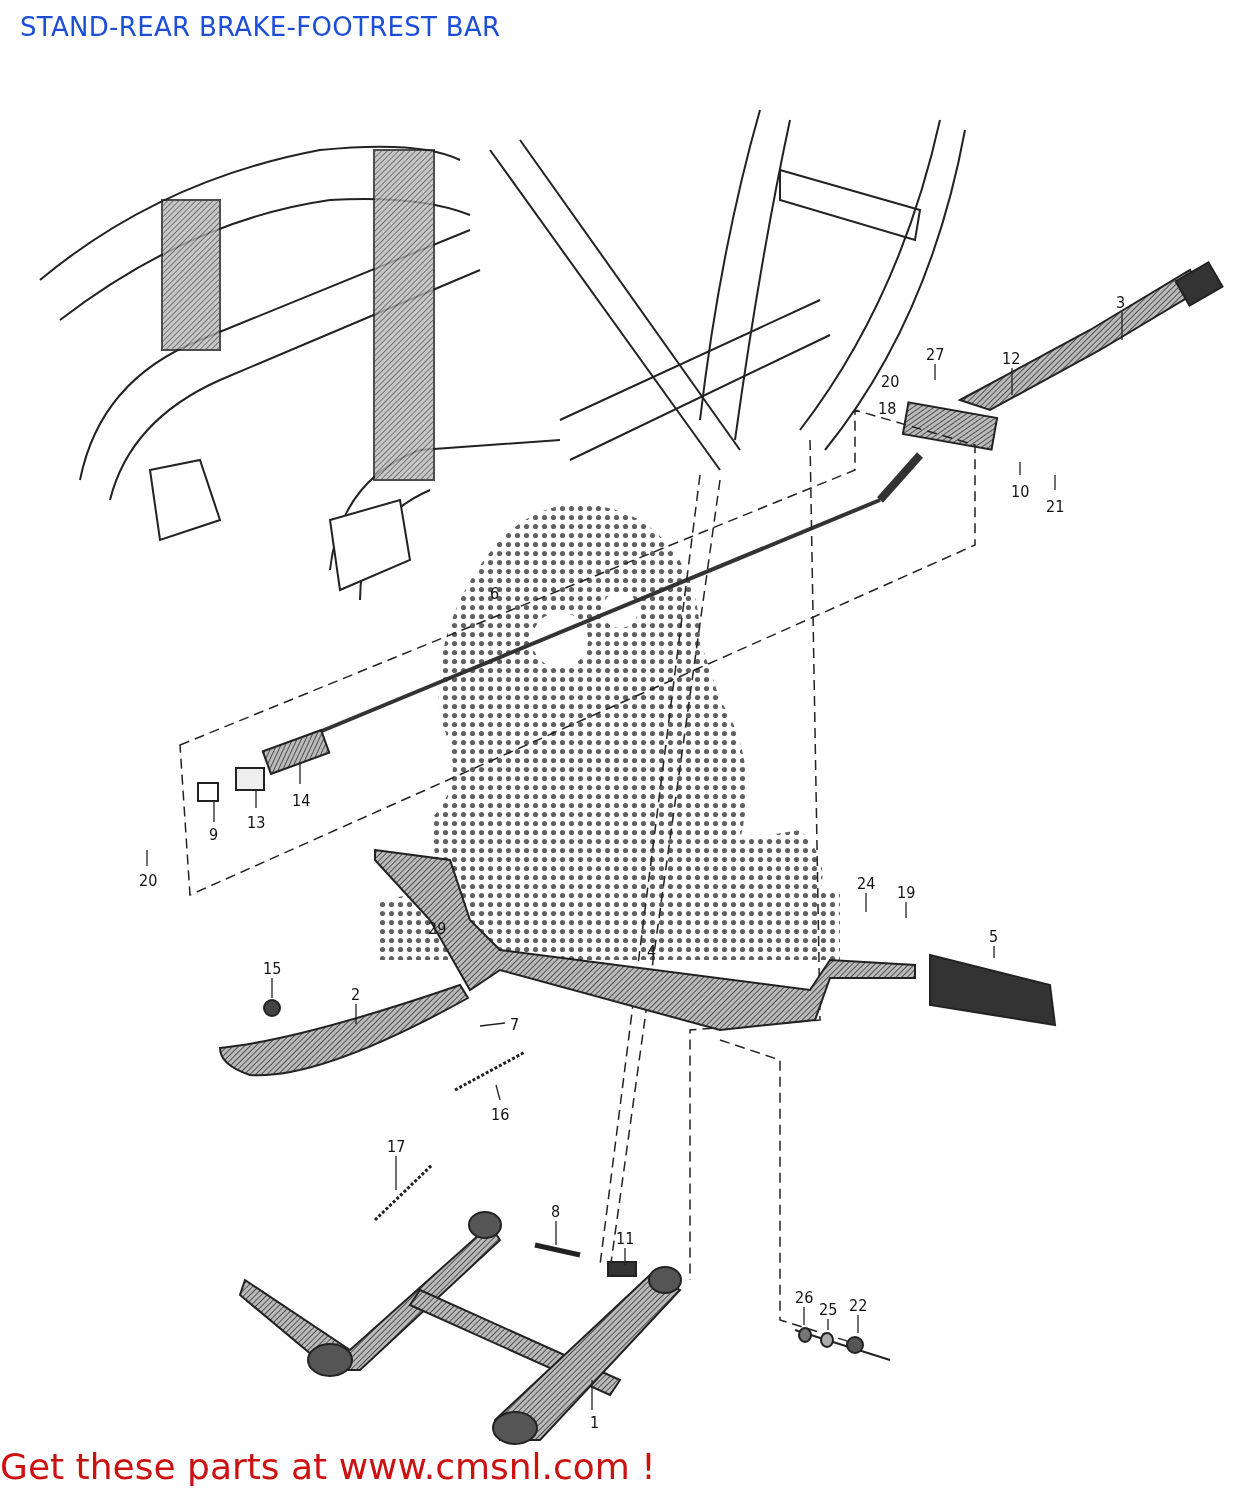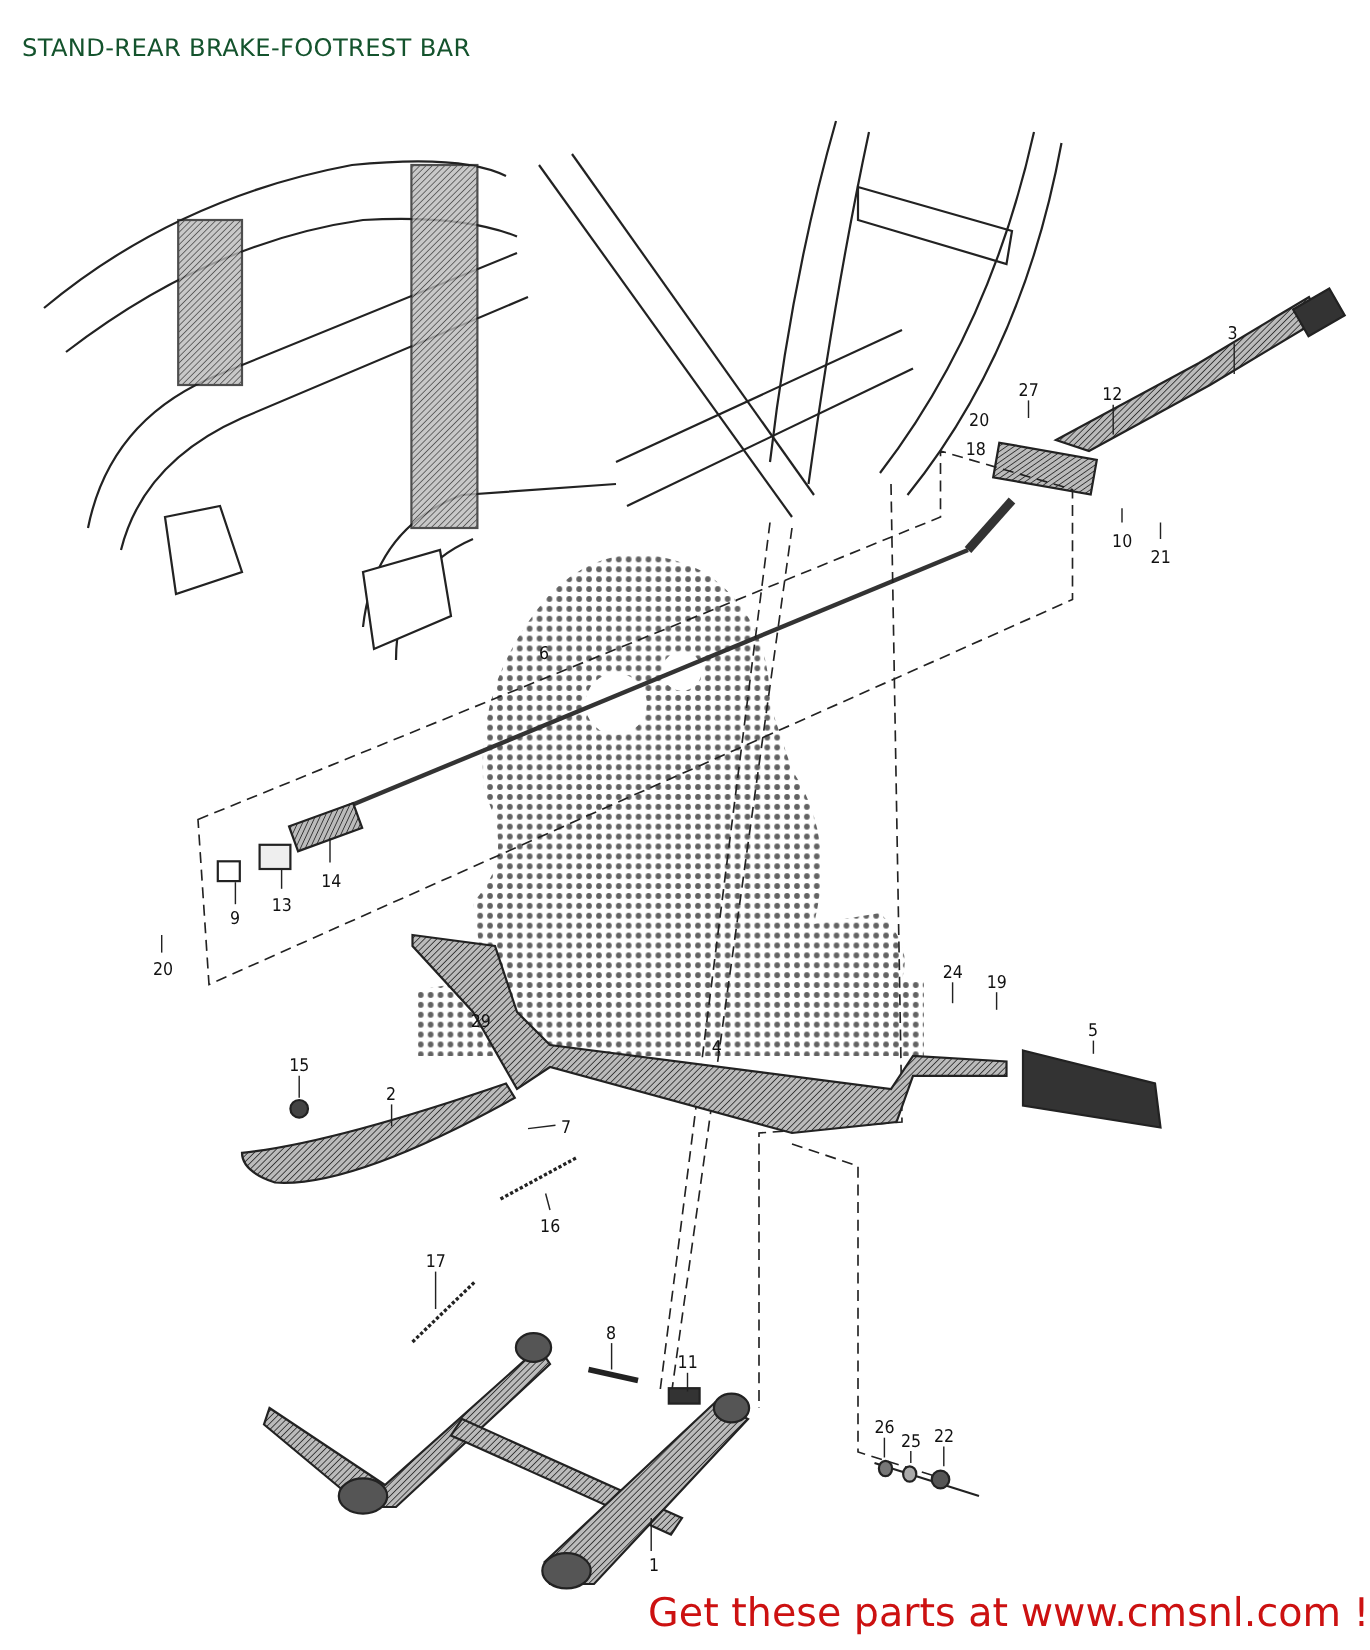--- a/index.html
+++ b/index.html
@@ -1,18 +1,18 @@
 <!DOCTYPE html>
 <html><head>
 <meta charset="utf-8">
 <style>
   html, body { margin:0; padding:0; background:#ffffff; }
   body { width:1245px; height:1500px; position:relative; overflow:hidden; font-family:"DejaVu Sans", sans-serif; }
-  .title { position:absolute; left:20px; top:32px; font-size:22px; color:#14532d; letter-spacing:0.3px; }
-  .footer { position:absolute; left:0; width:1245px; top:1446px; text-align:right; font-size:36px; color:#cc1111; font-family:"DejaVu Sans", sans-serif; }
+  .title { position:absolute; left:20px; top:12px; font-size:26px; color:#1d4ed8; letter-spacing:0.3px; }
+  .footer { position:absolute; left:0; width:1245px; top:1446px; text-align:left; font-size:36px; color:#cc1111; font-family:"DejaVu Sans", sans-serif; }
   svg.diagram { position:absolute; left:0; top:0; }
   .lbl { font-family:"DejaVu Sans Condensed","DejaVu Sans", sans-serif; font-size:16px; fill:#111; }
 </style>
 </head>
 <body>
 
 <div class="title">STAND-REAR BRAKE-FOOTREST BAR</div>
 
 <svg class="diagram" width="1245" height="1500" viewBox="0 0 1245 1500">
   <defs>

